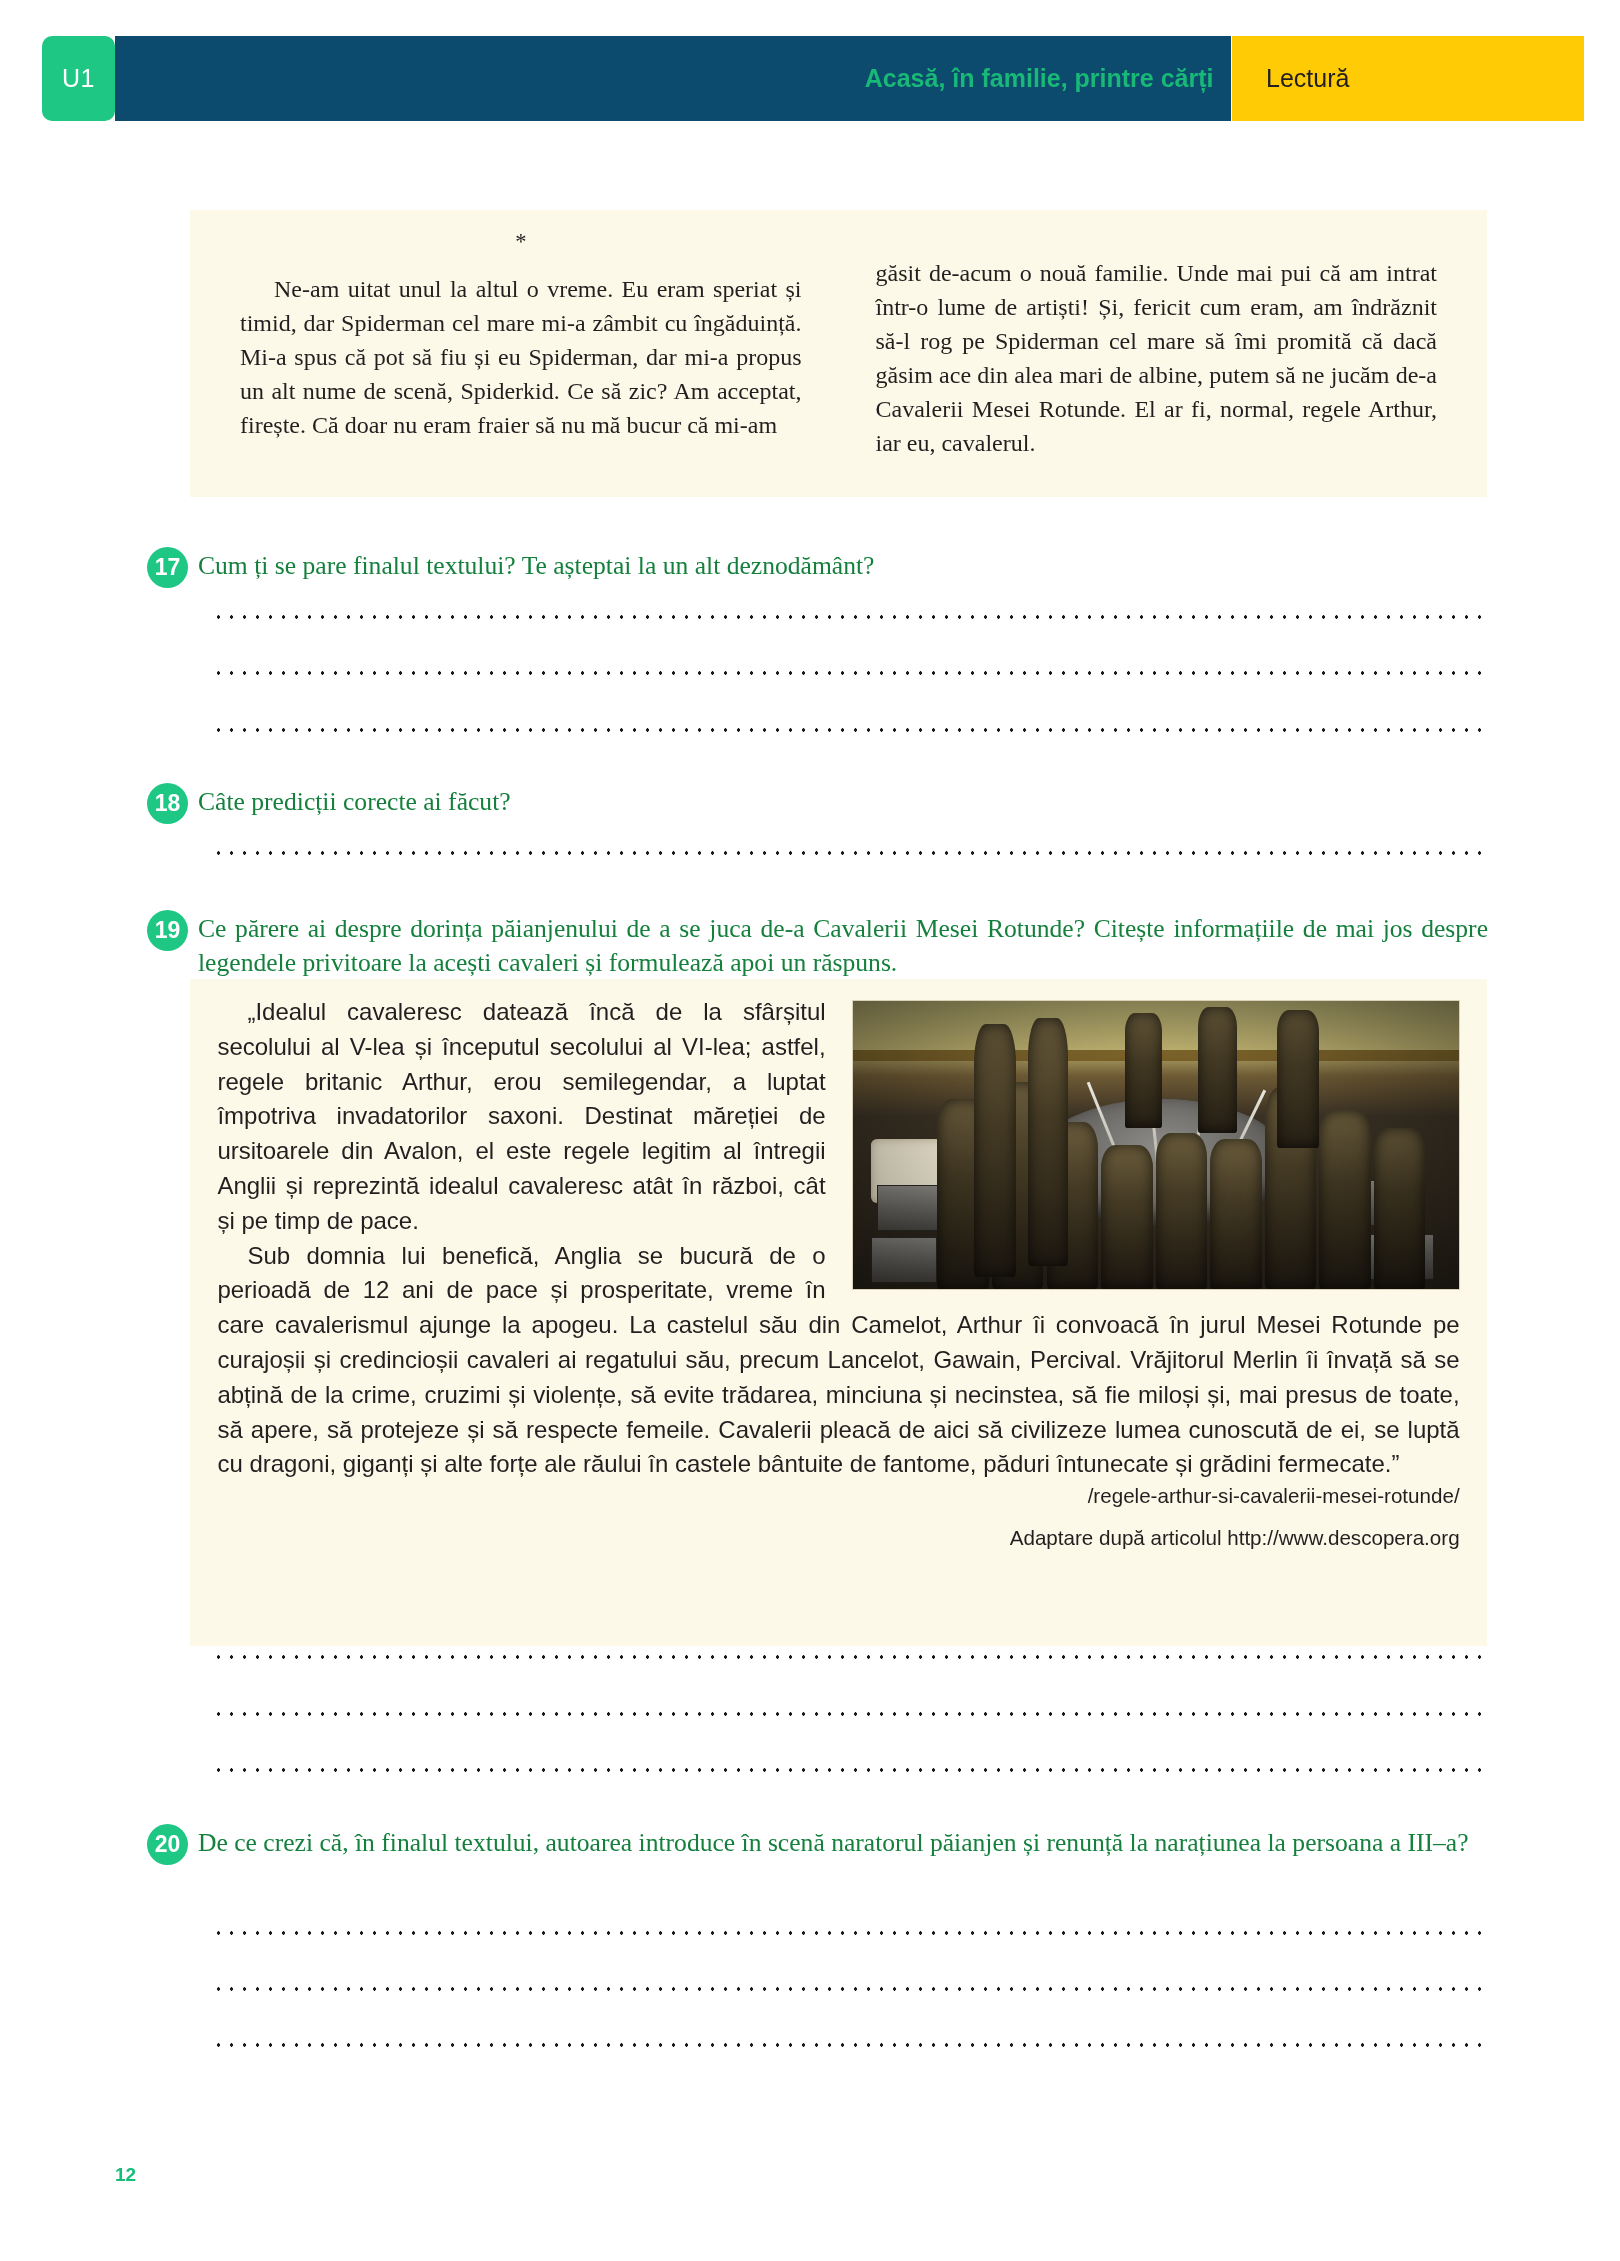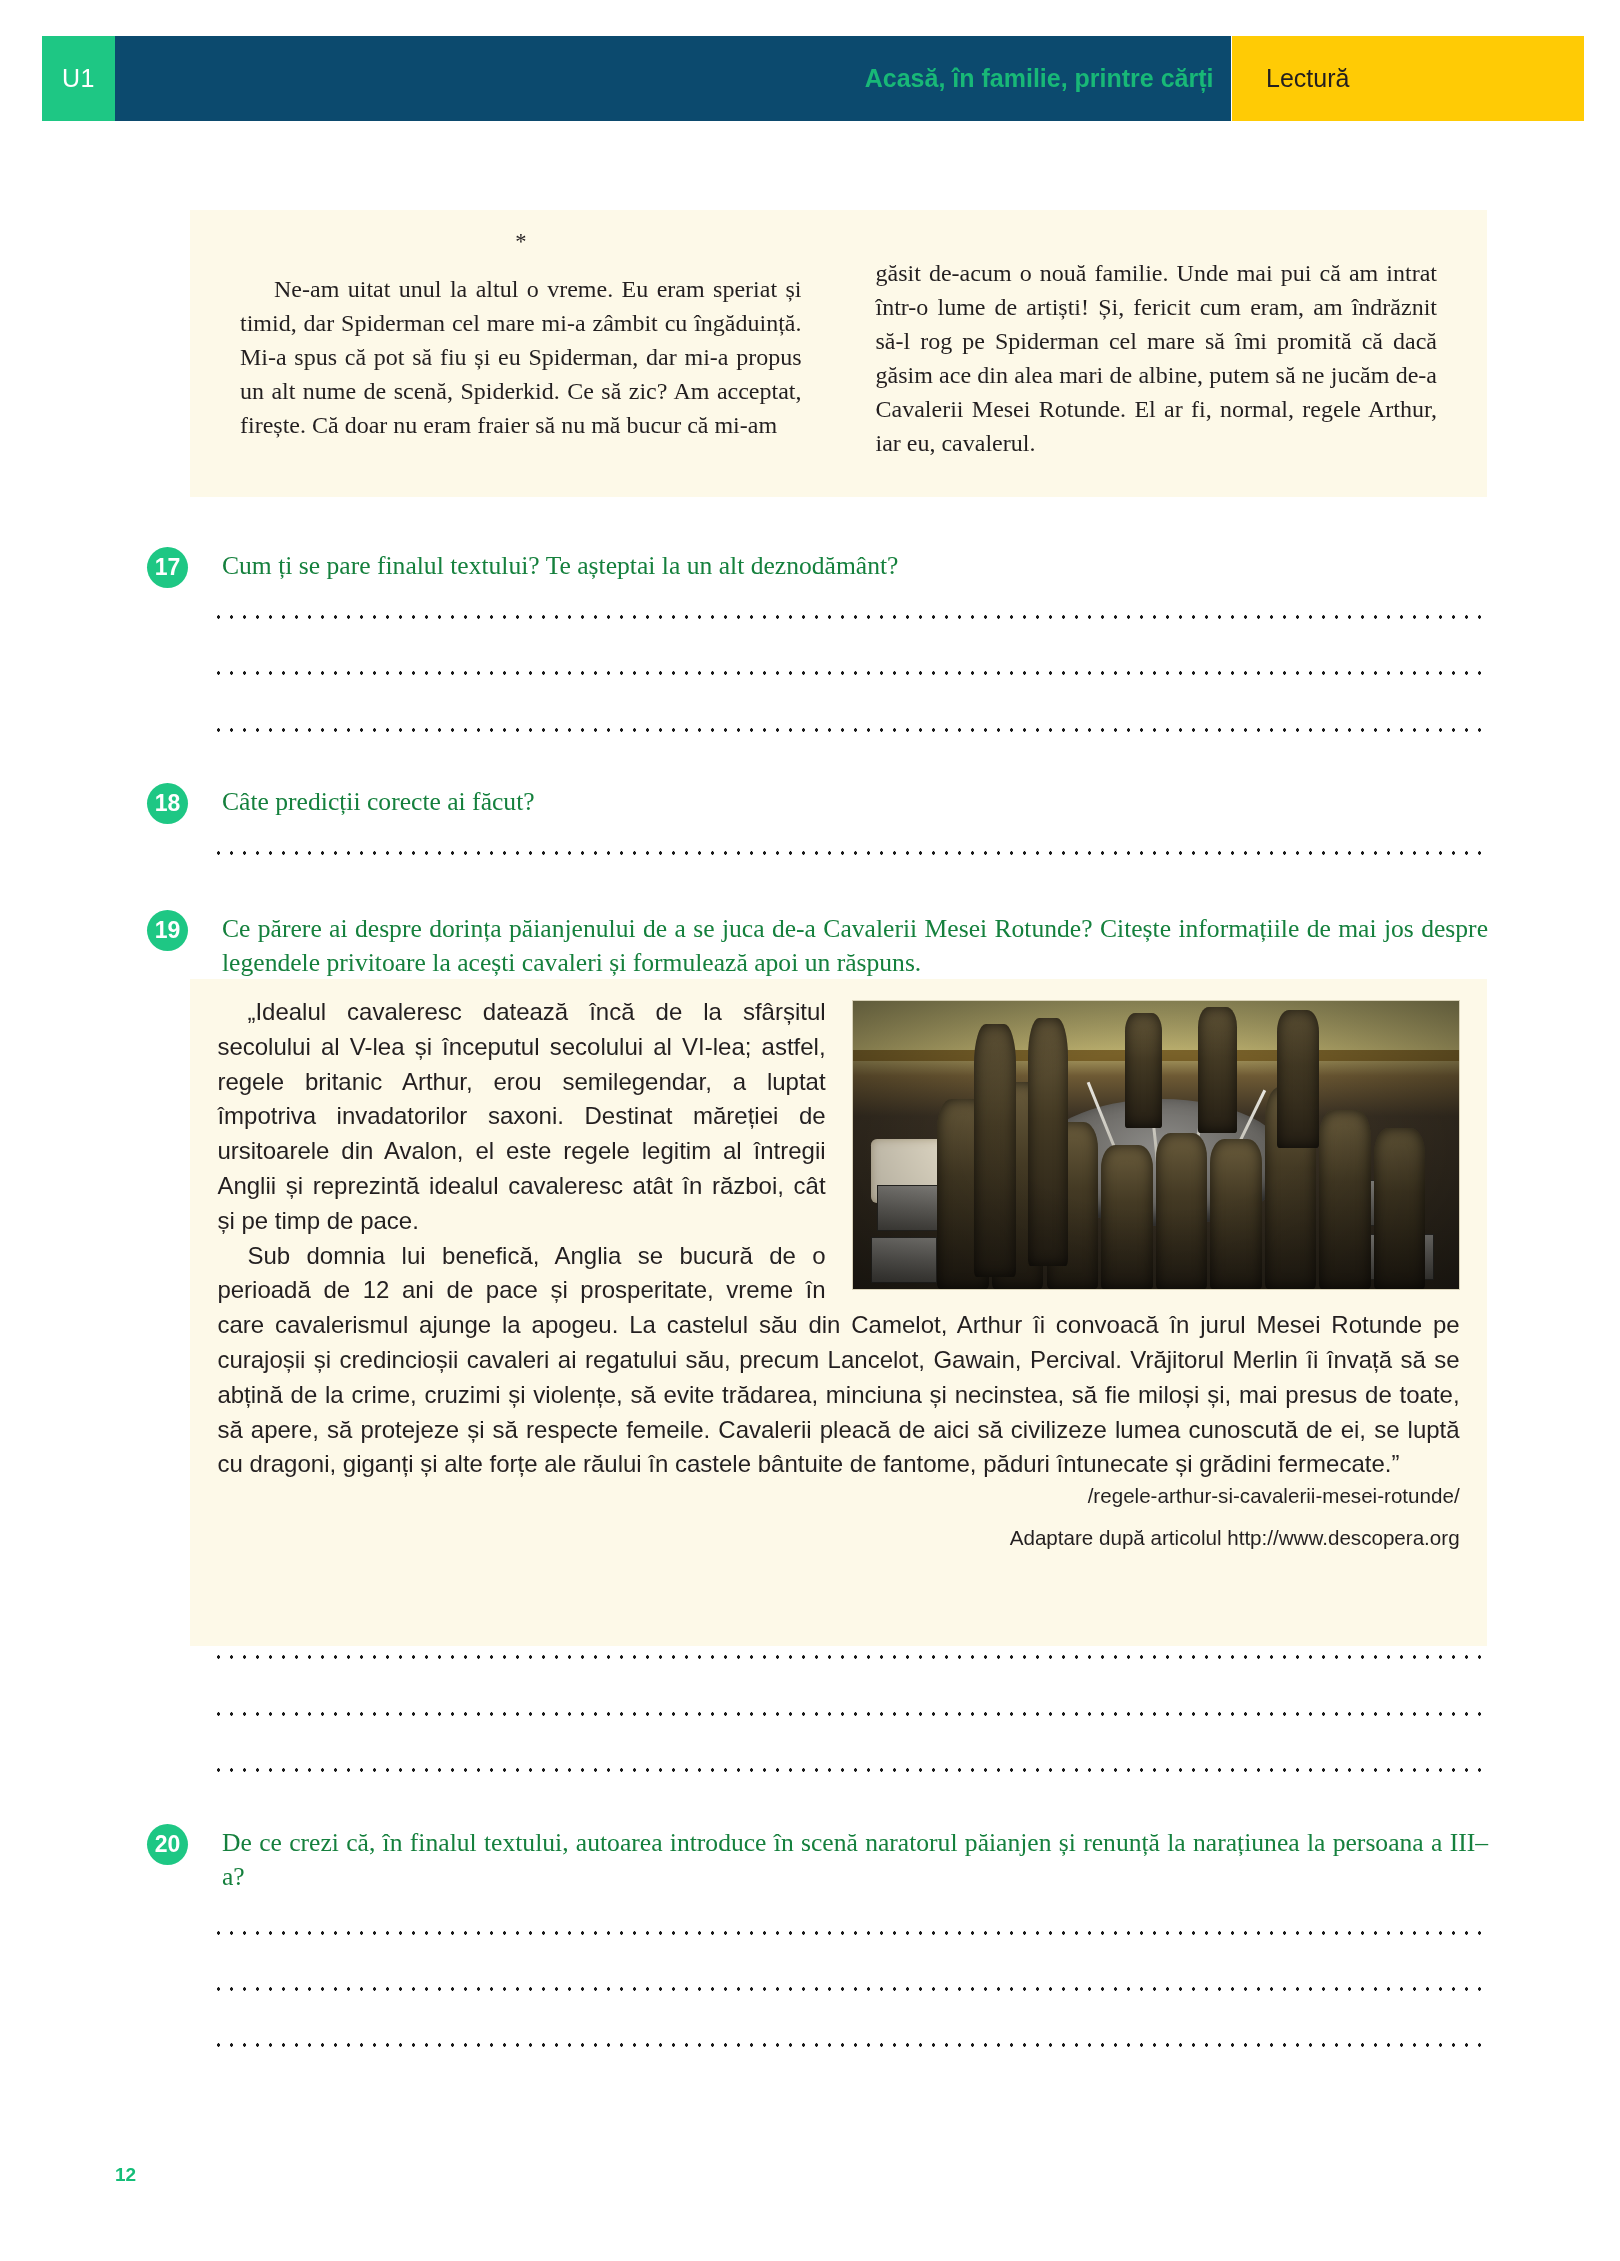--- a/index.html
+++ b/index.html
@@ -30,20 +30,21 @@
     width: 73px;
     height: 85px;
     background: #1ec784;
     color: #ffffff;
     font-family: "Liberation Sans", sans-serif;
     font-size: 25px;
     display: flex;
     align-items: center;
     justify-content: center;
     letter-spacing: 0.6px;
+    border-radius: 10px;
   }
   .header-band {
     position: absolute;
     left: 115px;
     top: 0;
     width: 1116px;
     height: 85px;
     background: #0c4a6e;
   }
   .header-lecture {
@@ -123,21 +124,20 @@
     text-indent: 34px;
     margin: 16px;
   }
   .serif-body.noindent { text-indent: 0; }
 
   
   .exercise {
     position: absolute;
     display: flex;
     align-items: flex-start;
-    gap: 24px;
   }
   .badge {
     flex: 0 0 auto;
     width: 41px;
     height: 41px;
     border-radius: 50%;
     background: #1ec784;
     color: #ffffff;
     font-family: "Liberation Sans", sans-serif;
     font-weight: bold;

